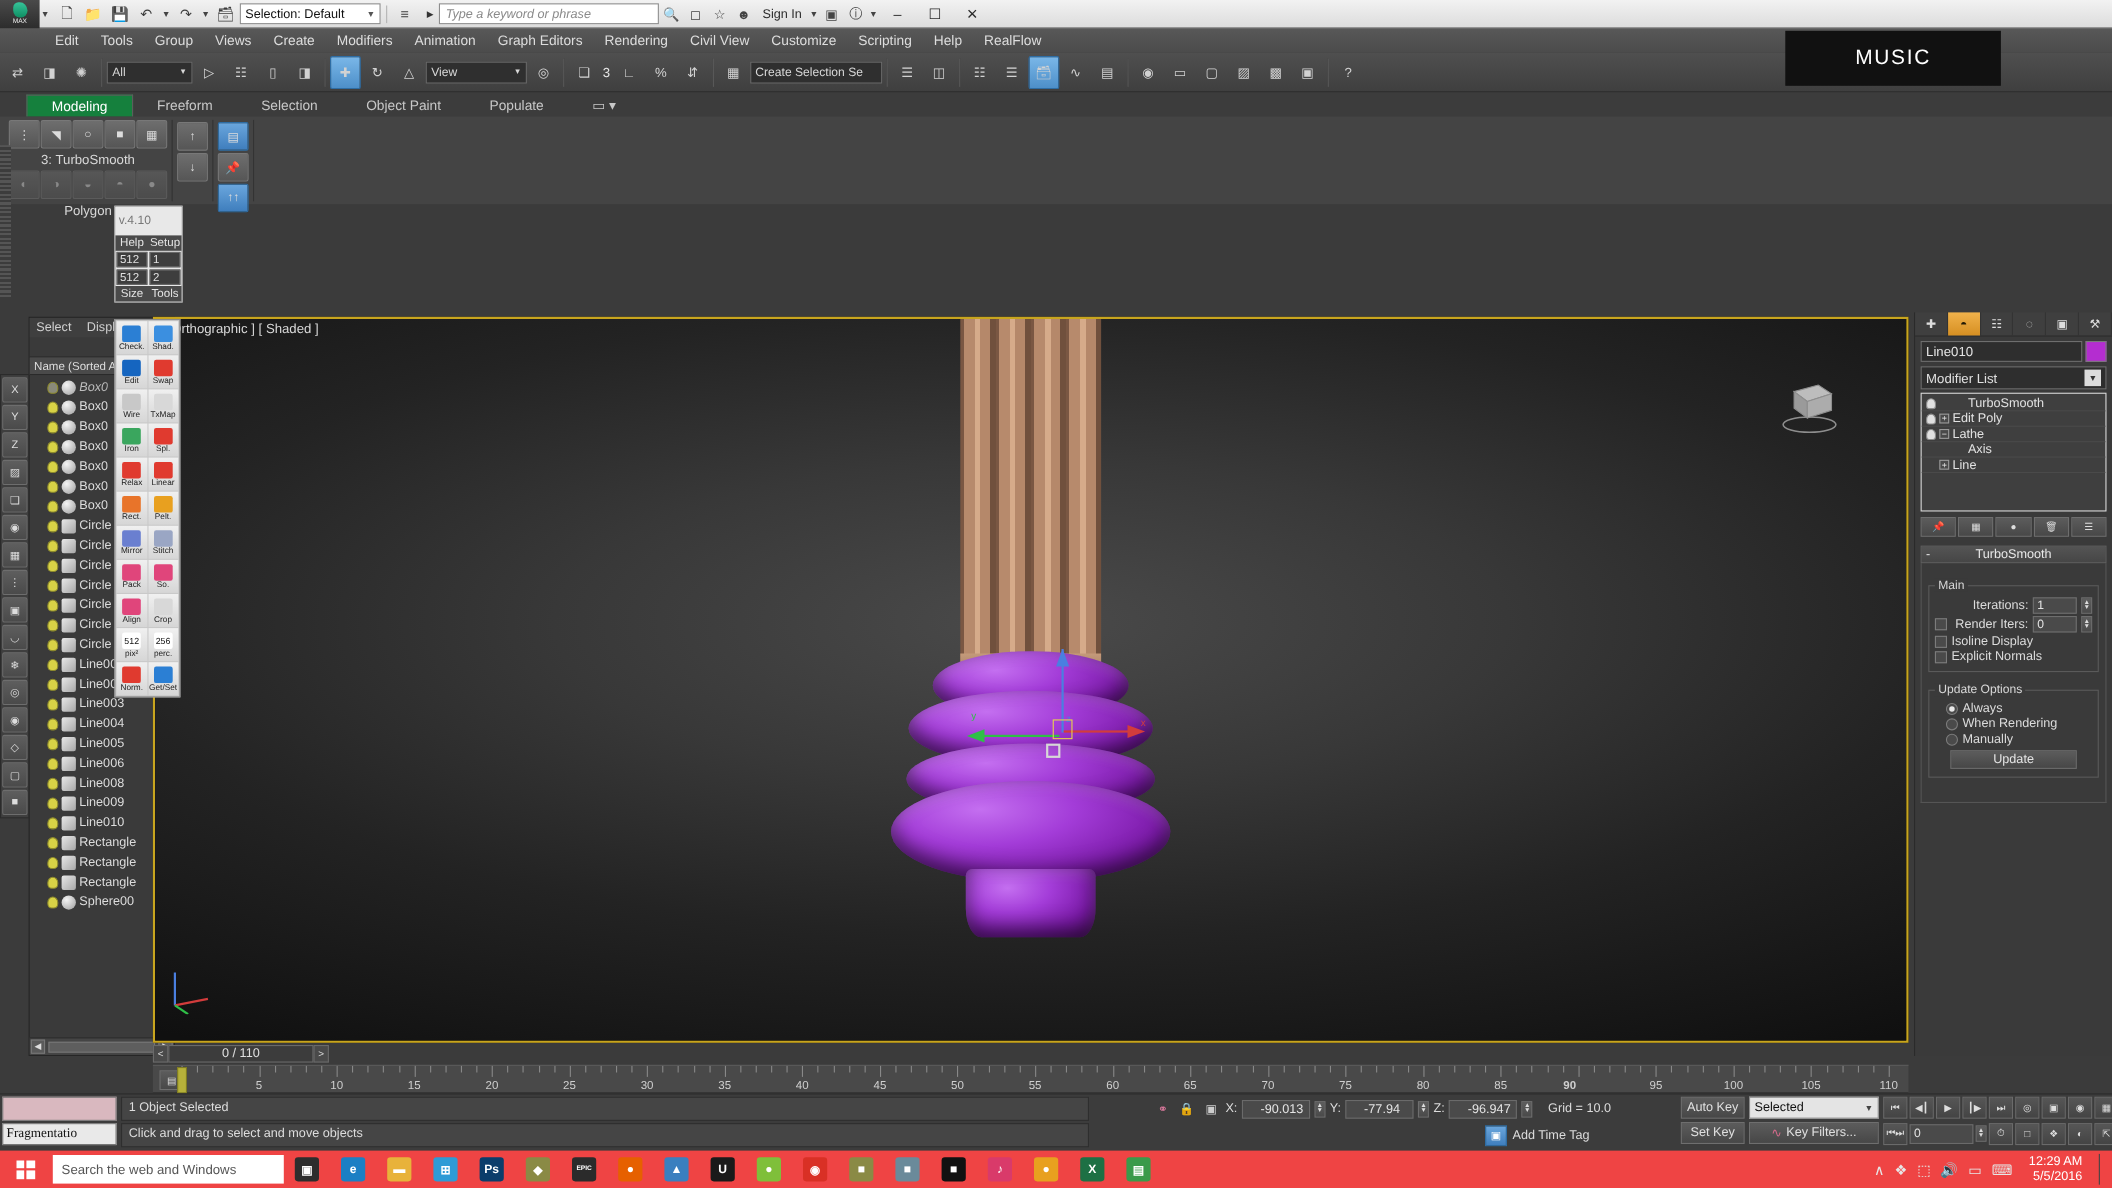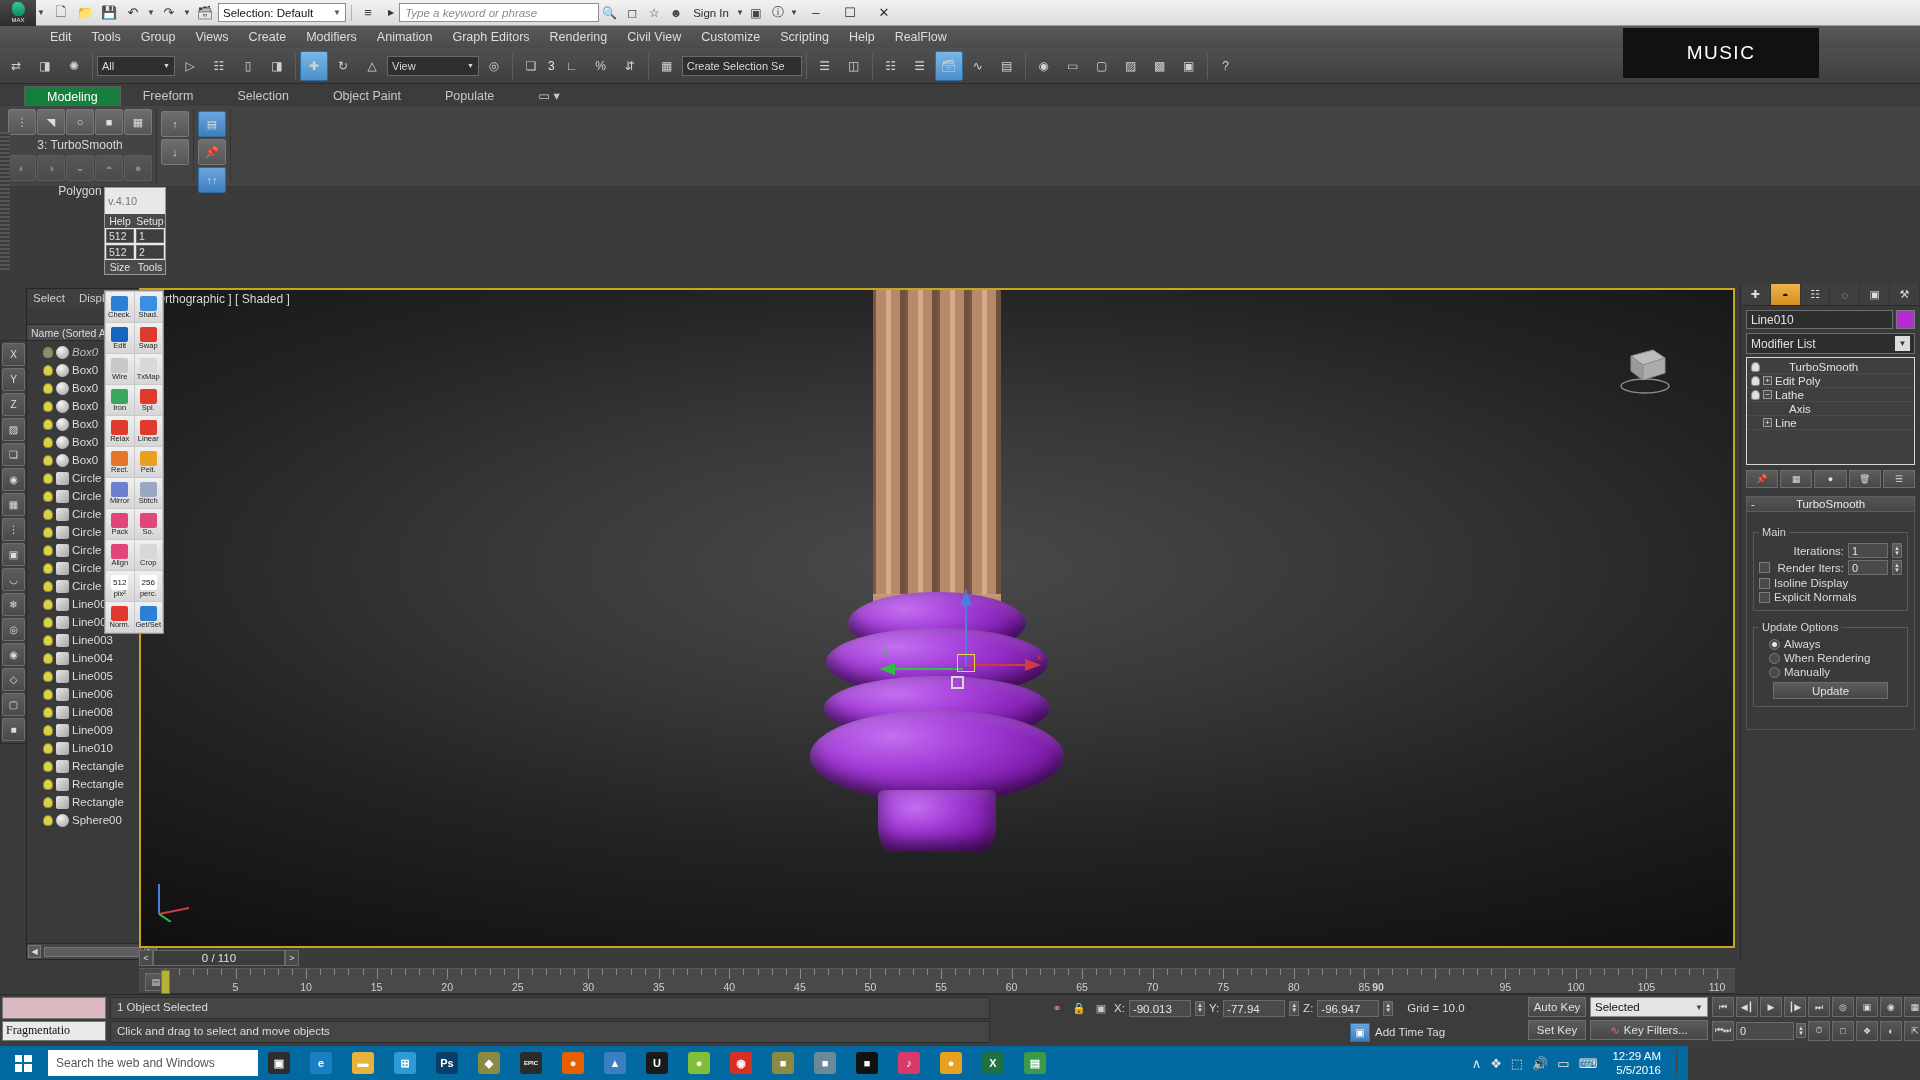--- a/index.html
+++ b/index.html
@@ -240,21 +240,21 @@
     padding:3px 6px; }
   .st-line2 { position:absolute; left:110px; top:26px; width:880px; height:22px;
     background:#454545; border:1px solid #2e2e2e; color:#ddd; font-size:11.5px;
     padding:3px 6px; }
   .coords { position:absolute; left:1048px; top:2px; height:22px; display:flex;
     align-items:center; gap:4px; }
   .cd-ic { width:18px; height:18px; display:flex; align-items:center; justify-content:center;
     font-size:11px; color:#ccc; }
   .cd-l { font-size:11.5px; color:#dcdcdc; }
   .cd-f { width:62px; height:17px; background:#4a4a4a; border:1px solid #6a6a6a;
-    color:#e4e4e4; font-size:11.5px; padding:0 3px; line-height:16px; }
+    color:#e4e4e4; font-size:11.5px; padding:0 16px; line-height:16px; }
   .grid-l { font-size:11.5px; color:#dcdcdc; margin-left:10px; }
   .addtag { position:absolute; left:1350px; top:26px; height:22px; display:flex;
     align-items:center; gap:5px; }
   .addtag .bx { width:20px; height:19px; background:linear-gradient(#6aa6dd,#3f7ebd);
     border:1px solid #2e6da4; display:flex; align-items:center; justify-content:center;
     font-size:10px; color:#fff; }
   .akey { position:absolute; left:1528px; top:2px; width:58px; height:20px;
     background:linear-gradient(#5c5c5c,#474747); border:1px solid #6e6e6e;
     display:flex; align-items:center; justify-content:center; font-size:11.5px; color:#e0e0e0; }
   .skey { position:absolute; left:1528px; top:25px; width:58px; height:20px;
@@ -270,21 +270,21 @@
     font-size:11.5px; color:#e0e0e0; }
   .playrow { position:absolute; left:1712px; top:2px; height:21px; display:flex; gap:2px; }
   .playrow2 { position:absolute; left:1712px; top:25px; height:21px; display:flex; gap:2px; align-items:center; }
   .pb { width:22px; height:20px; background:linear-gradient(#565656,#444);
     border:1px solid #6a6a6a; display:flex; align-items:center; justify-content:center;
     font-size:9px; color:#ddd; }
   .fnum { width:58px; height:18px; background:#4a4a4a; border:1px solid #6a6a6a;
     color:#e4e4e4; font-size:11px; padding:0 3px; line-height:17px; }
 
   
-  .taskbar { position:absolute; left:0; top:1046px; width:1688px; height:34px; background:#0369a1;
+  .taskbar { position:absolute; left:0; top:1046px; width:1920px; height:34px; background:#ef4444;
     display:flex; align-items:center; }
   .start { width:46px; height:34px; display:flex; align-items:center; justify-content:center; }
   .startsq { width:17px; height:17px; display:grid; grid-template-columns:1fr 1fr;
     grid-template-rows:1fr 1fr; gap:2px; }
   .startsq i { background:#fff; display:block; }
   .tsearch { width:210px; height:26px; background:#fff; border:none; color:#555;
     font-size:12px; display:flex; align-items:center; padding:0 8px; margin-left:2px; }
   .tsk-ico { width:42px; height:34px; display:flex; align-items:center; justify-content:center; }
   .ti { width:22px; height:22px; border-radius:3px; display:flex; align-items:center;
     justify-content:center; font-size:11px; color:#fff; font-weight:bold; }
@@ -1029,21 +1029,21 @@
     <div class="tlab" style="left: 590.364px;">40</div>
     <div class="tlab" style="left: 660.909px;">45</div>
     <div class="tlab" style="left: 731.455px;">50</div>
     <div class="tlab" style="left: 802px;">55</div>
     <div class="tlab" style="left: 872.545px;">60</div>
     <div class="tlab" style="left: 943.091px;">65</div>
     <div class="tlab" style="left: 1013.64px;">70</div>
     <div class="tlab" style="left: 1084.18px;">75</div>
     <div class="tlab" style="left: 1154.73px;">80</div>
     <div class="tlab" style="left: 1225.27px;">85</div>
-    <div class="tlab" style="left: 1239px; font-weight: bold;">90</div>
+    <div class="tlab" style="left: 1288px; font-weight: bold;">90</div>
     <div class="tlab" style="left: 1366.36px;">95</div>
     <div class="tlab" style="left: 1436.91px;">100</div>
     <div class="tlab" style="left: 1507.45px;">105</div>
     <div class="tlab" style="left: 1578px;">110</div>
     <div class="slider-th" style="left: 22px;"></div>
   </div>
 
 <div class="statusbar">
   <div class="mateditor"></div>
   <div class="matlbl">Fragmentatio</div>

